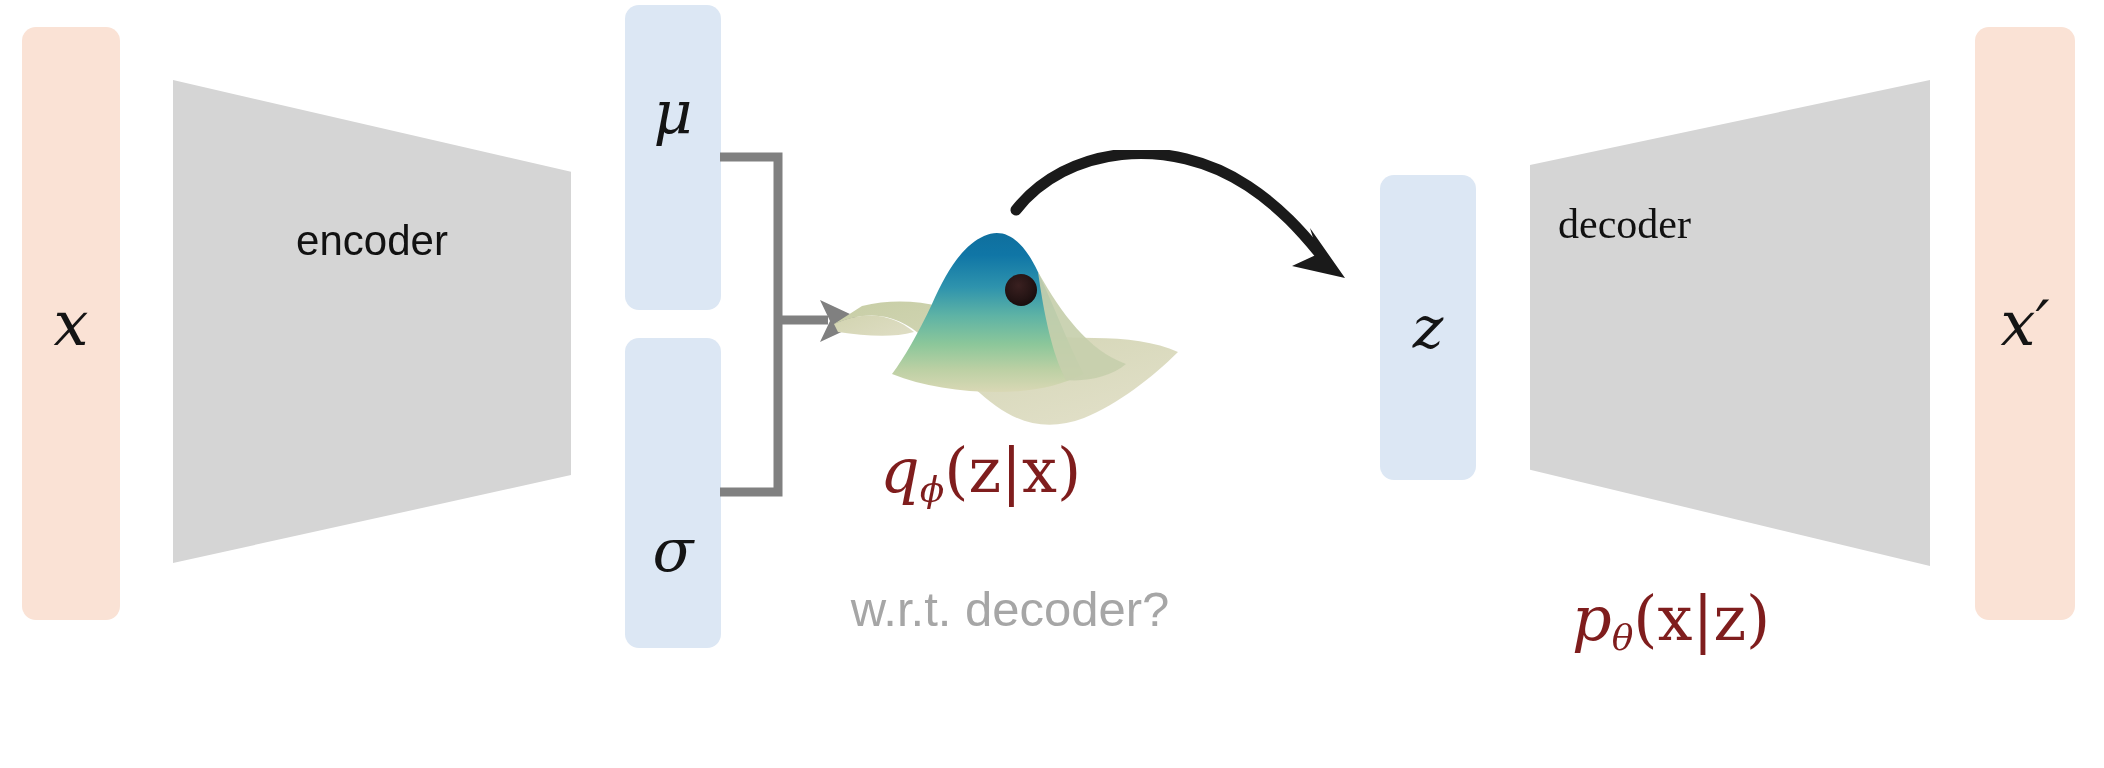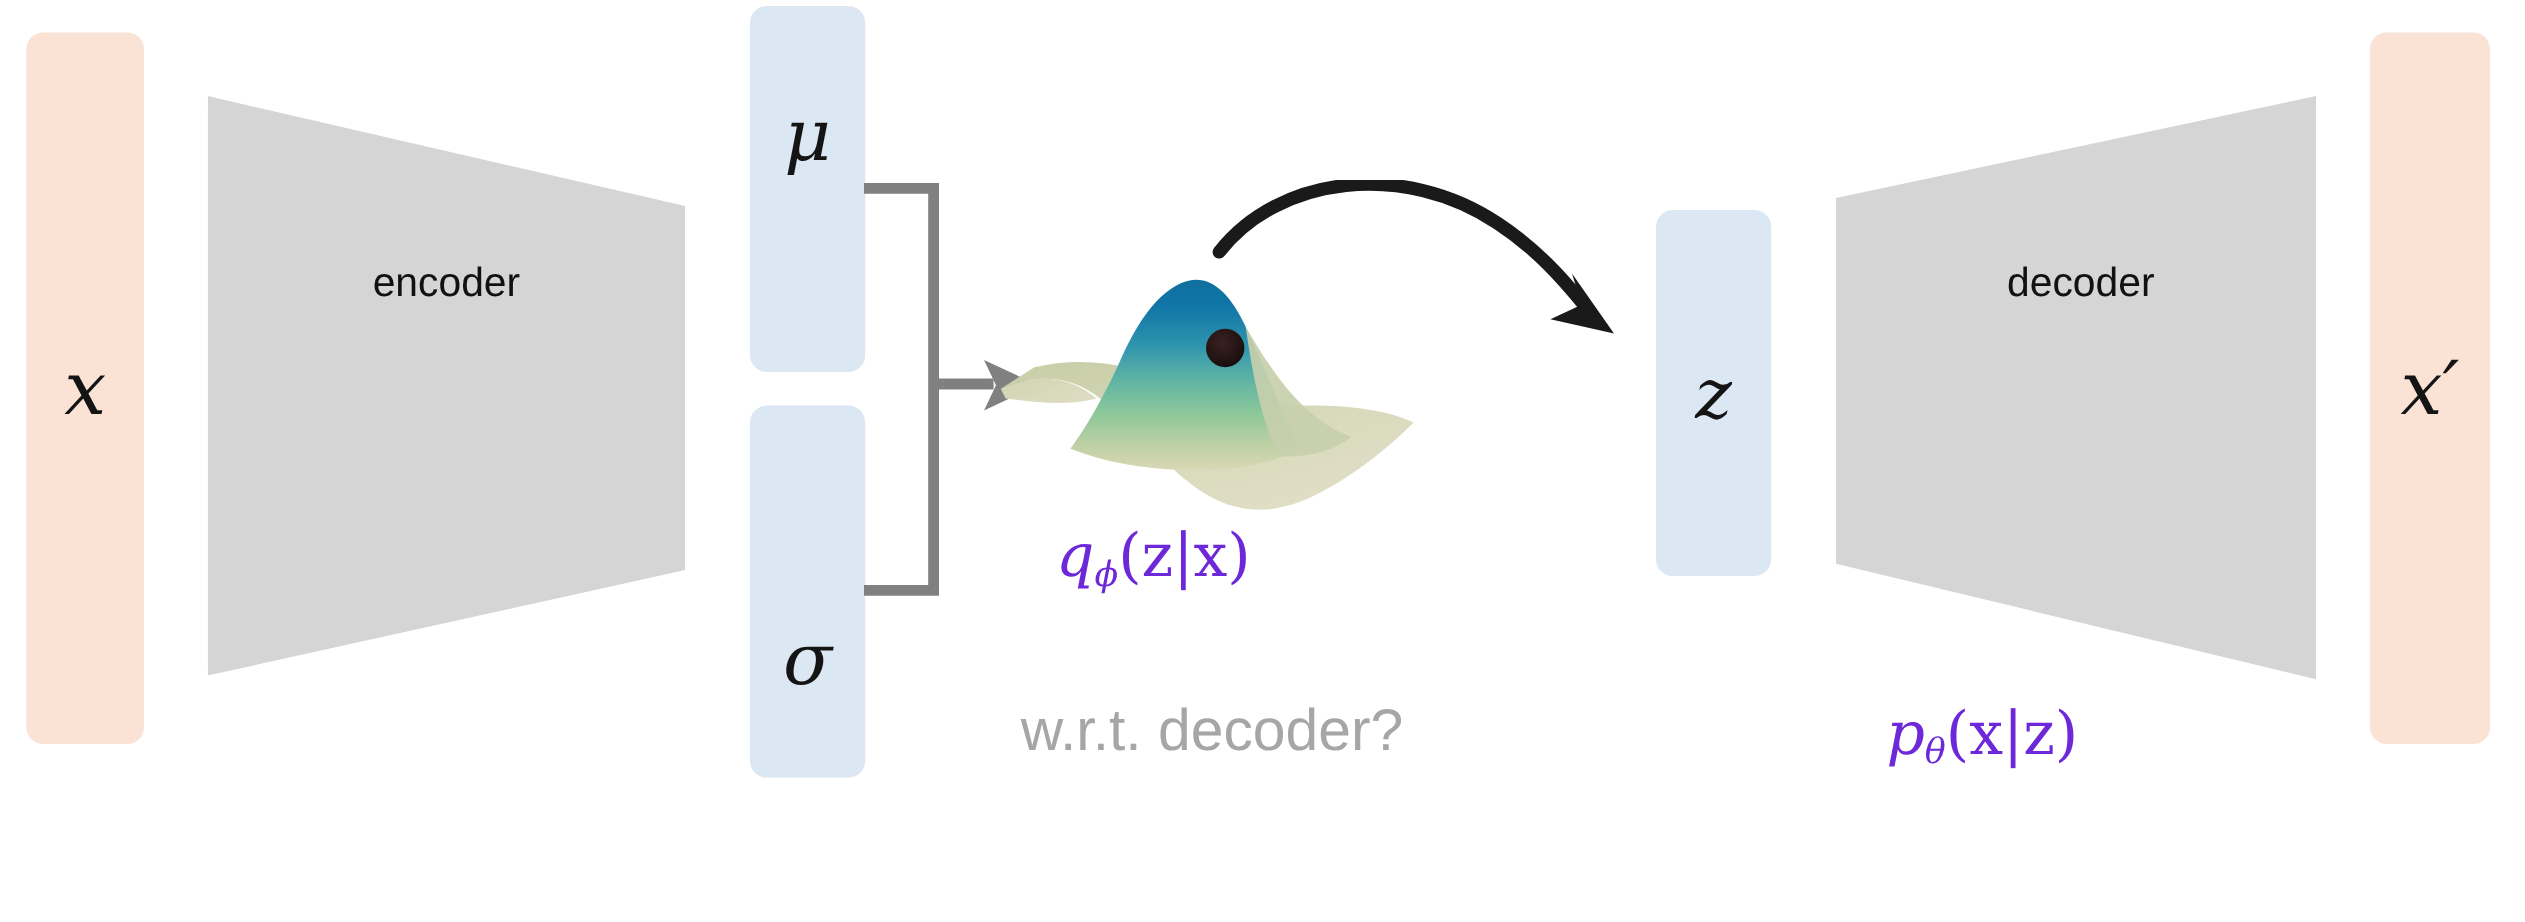--- a/index.html
+++ b/index.html
@@ -64,44 +64,44 @@
     left: 173px; top: 80px; width: 398px; height: 483px;
     clip-path: polygon(0% 0%, 100% 19.0%, 100% 81.8%, 0% 100%);
   }
   #decoder {
     left: 1530px; top: 80px; width: 400px; height: 486px;
     clip-path: polygon(0% 17.5%, 100% 0%, 100% 100%, 0% 80.2%);
   }
   .trap-label {
     position: absolute;
     font-family: "Liberation Sans", sans-serif;
-    font-size: 34px;
+    font-size: 42px;
     color: #111111;
     white-space: nowrap;
     user-select: none;
   }
   #encoder-label { left: 196px; top: 217px; width: 352px; text-align: center; }
-  #decoder-label { left: 1558px; top: 217px; width: 352px; text-align: center; }
+  #decoder-label { left: 1558px; top: 200px; width: 352px; text-align: left; font-family: Liberation Serif, serif; }
 
   
   #bracket { position: absolute; left: 700px; top: 140px; width: 200px; height: 380px; }
 
   
   #surface { position: absolute; left: 826px; top: 138px; width: 372px; height: 300px; }
 
   
   #sample-arrow { position: absolute; left: 980px; top: 150px; width: 400px; height: 140px; }
 
   
   .math-caption {
     position: absolute;
     font-family: "DejaVu Serif", serif;
     font-style: italic;
-    font-size: 50px;
-    color: #6d28d9;
+    font-size: 62px;
+    color: #7f1d1d;
     white-space: nowrap;
     user-select: none;
   }
   .math-caption sub {
     font-size: 0.58em;
     font-style: italic;
     vertical-align: -0.28em;
   }
   .upright { font-style: normal; }
   #caption-q { left: 880px;  top: 434px; }

